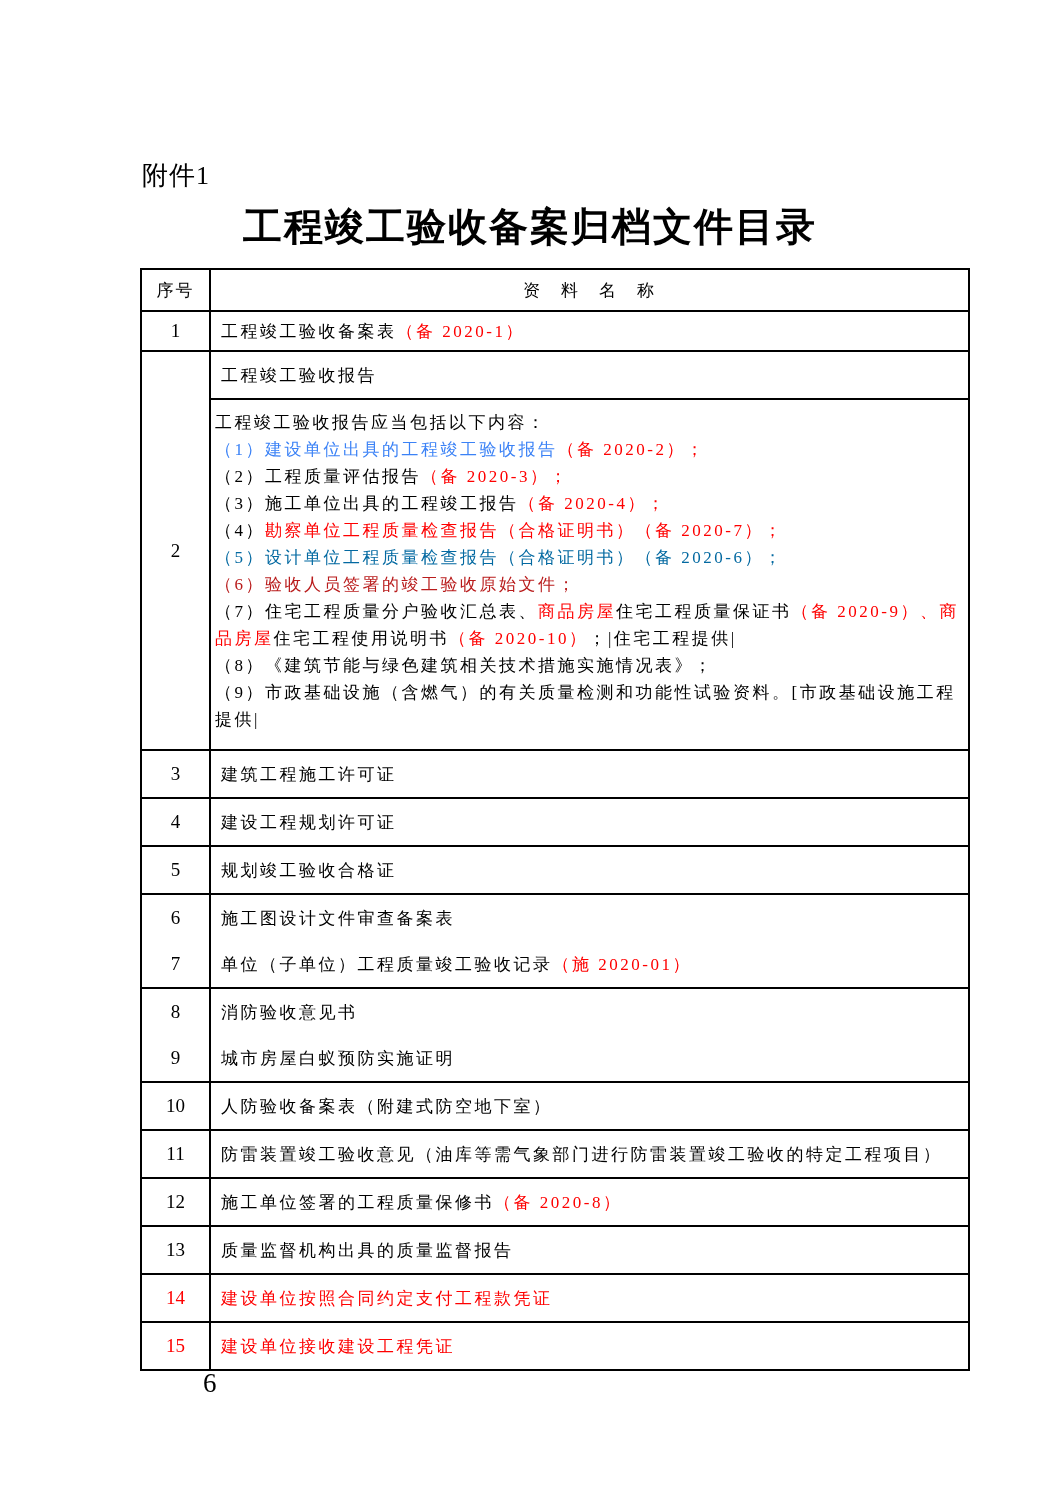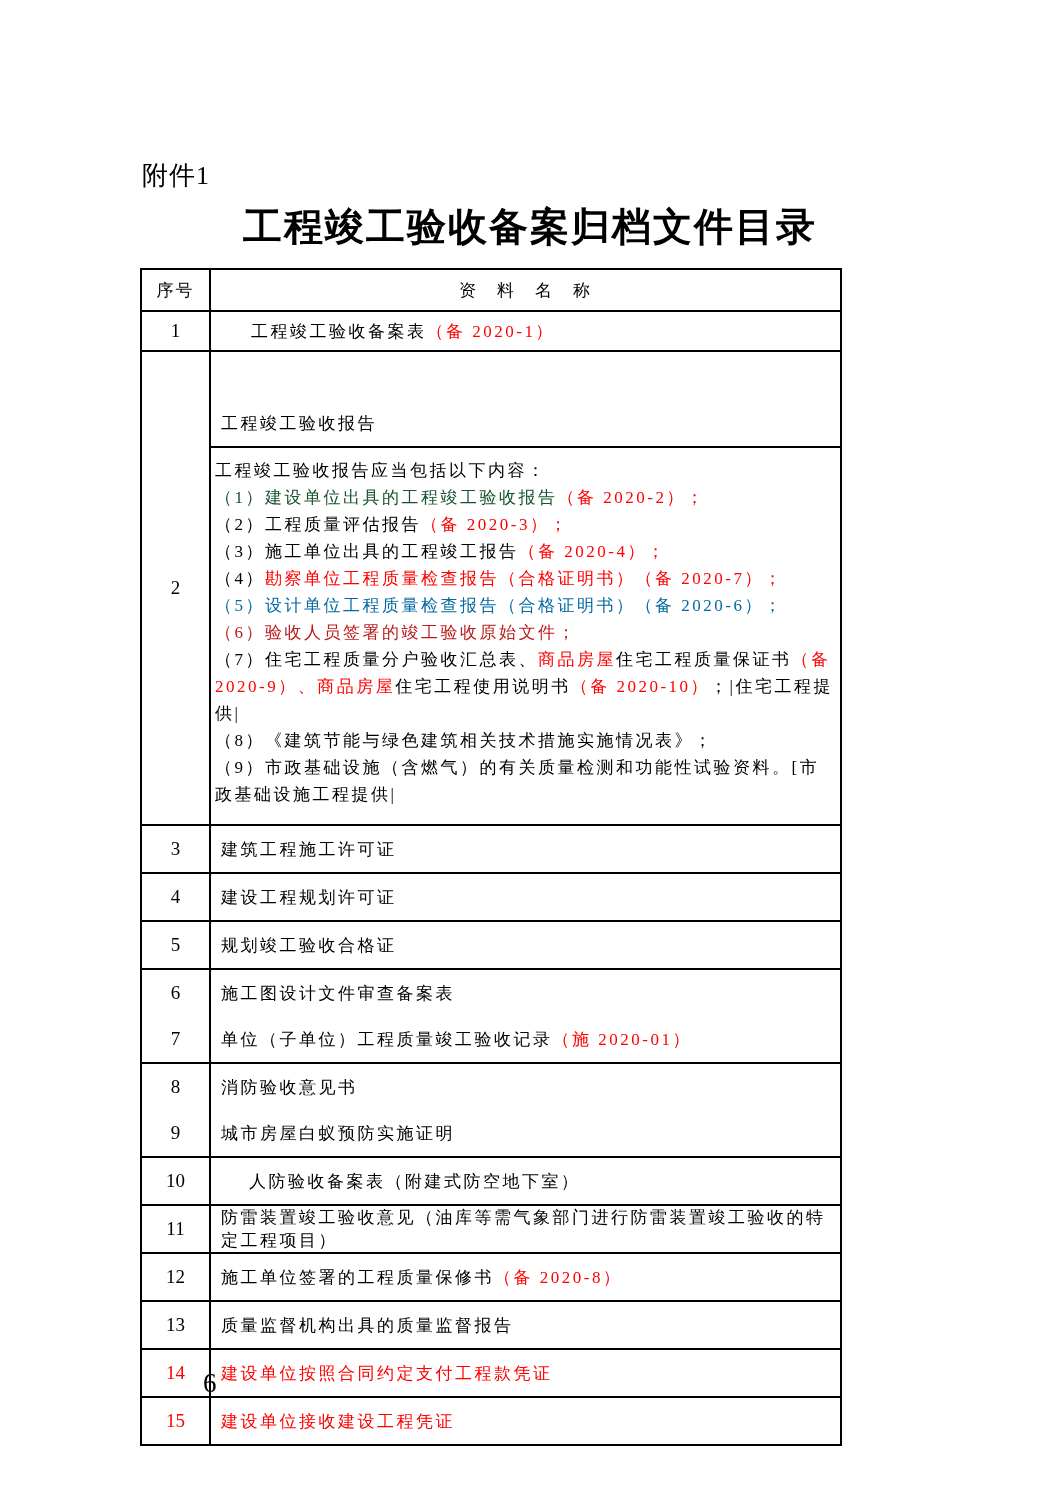--- a/index.html
+++ b/index.html
@@ -28,21 +28,21 @@
     width: 1060px;
     text-align: center;
     font-size: 39px;
     font-weight: bold;
     letter-spacing: 2px;
   }
   .arch-table {
     position: absolute;
     left: 140px;
     top: 268px;
-    width: 702px;
+    width: 830px;
     border: 2px solid #000;
     font-size: 17px;
     letter-spacing: 2.5px;
   }
   .thead {
     display: flex;
     border-bottom: 2px solid #000;
     min-height: 42px;
   }
   .th-num {
@@ -79,21 +79,21 @@
     align-items: center;
     justify-content: center;
     min-height: 38px;
   }
   .content-cell {
     flex: 1;
     display: flex;
     flex-direction: column;
   }
   .sub-cell { display: flex; flex-direction: column; justify-content: center; }
-  .sub-cell.bordered { border-bottom: 2px solid #000; margin-top: 48px; }
+  .sub-cell.bordered { border-bottom: 2px solid #000; }
   .line {
     min-height: 42px;
     display: flex;
     align-items: center;
     padding: 0 6px 0 10px;
   }
   #tbody .row:first-child .line { min-height: 38px; }
   .sub-cell .line { min-height: 46px; }
   .block {
     padding: 9px 6px 16px 4px;
@@ -120,41 +120,41 @@
     <div class="thead">
       <div class="th-num">序号</div>
       <div class="th-name">资　料　名　称</div>
     </div>
     <div id="tbody">
         <div class="row">
           <div class="num-cell">
             <div class="num-line" style="color: rgb(0, 0, 0);">1</div>
           </div>
           <div class="content-cell">
-            <div class="sub-cell" style="flex: 1 1 0%; padding-left: 30px;">
+            <div class="sub-cell" style="flex: 1 1 0%;">
               <div class="line">
                 <span style="color: rgb(0, 0, 0);">工程竣工验收备案表</span>
                 <span style="color: rgb(254, 0, 0);">（备 2020-1）</span>
               </div>
             </div>
           </div>
         </div>
         <div class="row">
           <div class="num-cell">
             <div class="num-line" style="color: rgb(0, 0, 0);">2</div>
           </div>
           <div class="content-cell">
             <div class="sub-cell bordered" style="flex: 1 1 0%;">
               <div class="line">
                 <span style="color: rgb(0, 0, 0);">工程竣工验收报告</span>
               </div>
             </div>
             <div class="block">
               <div class="bline"><span style="color: rgb(0, 0, 0);">工程竣工验收报告应当包括以下内容：</span></div>
-              <div class="bline"><span style="color: #14532d; margin-top: 19px;">（1）建设单位出具的工程竣工验收报告</span><span style="color: rgb(254, 0, 0);">（备 2020-2）；</span></div>
+              <div class="bline"><span style="color: #3b82f6; margin-top: 19px;">（1）建设单位出具的工程竣工验收报告</span><span style="color: rgb(254, 0, 0);">（备 2020-2）；</span></div>
               <div class="bline"><span style="color: rgb(0, 0, 0);">（2）工程质量评估报告</span><span style="color: rgb(254, 0, 0);">（备 2020-3）；</span></div>
               <div class="bline"><span style="color: rgb(0, 0, 0);">（3）施工单位出具的工程竣工报告</span><span style="color: rgb(254, 0, 0);">（备 2020-4）；</span></div>
               <div class="bline"><span style="color: rgb(0, 0, 0);">（4）</span><span style="color: rgb(254, 0, 0);">勘察单位工程质量检查报告（合格证明书）（备 2020-7）；</span></div>
               <div class="bline"><span style="color: #0369a1;">（5）设计单位工程质量检查报告（合格证明书）（备 2020-6）；</span></div>
               <div class="bline"><span style="color: #b91c1c;">（6）验收人员签署的竣工验收原始文件；</span></div>
               <div class="bline"><span style="color: rgb(0, 0, 0);">（7）住宅工程质量分户验收汇总表、</span><span style="color: rgb(254, 0, 0);">商品房屋</span><span style="color: rgb(0, 0, 0);">住宅工程质量保证书</span><span style="color: rgb(254, 0, 0);">（备 2020-9）、</span><span style="color: rgb(254, 0, 0);">商品房屋</span><span style="color: rgb(0, 0, 0);">住宅工程使用说明书</span><span style="color: rgb(254, 0, 0);">（备 2020-10）</span><span style="color: rgb(0, 0, 0);">；|住宅工程提供|</span></div>
               <div class="bline"><span style="color: rgb(0, 0, 0);">（8）《建筑节能与绿色建筑相关技术措施实施情况表》；</span></div>
               <div class="bline"><span style="color: rgb(0, 0, 0);">（9）市政基础设施（含燃气）的有关质量检测和功能性试验资料。[市政基础设施工程提供|</span></div>
             </div>
           </div>
@@ -228,21 +228,21 @@
             </div>
           </div>
         </div>
         <div class="row">
           <div class="num-cell">
             <div class="num-line" style="color: rgb(0, 0, 0);">10</div>
           </div>
           <div class="content-cell">
             <div class="sub-cell" style="flex: 1 1 0%;">
               <div class="line">
-                <span style="color: rgb(0, 0, 0); margin-left: 28px;">人防验收备案表（附建式防空地下室）</span>
+                <span style="color: rgb(0, 0, 0);">人防验收备案表（附建式防空地下室）</span>
               </div>
             </div>
           </div>
         </div>
         <div class="row">
           <div class="num-cell">
             <div class="num-line" style="color: rgb(0, 0, 0);">11</div>
           </div>
           <div class="content-cell">
             <div class="sub-cell" style="flex: 1 1 0%;">

